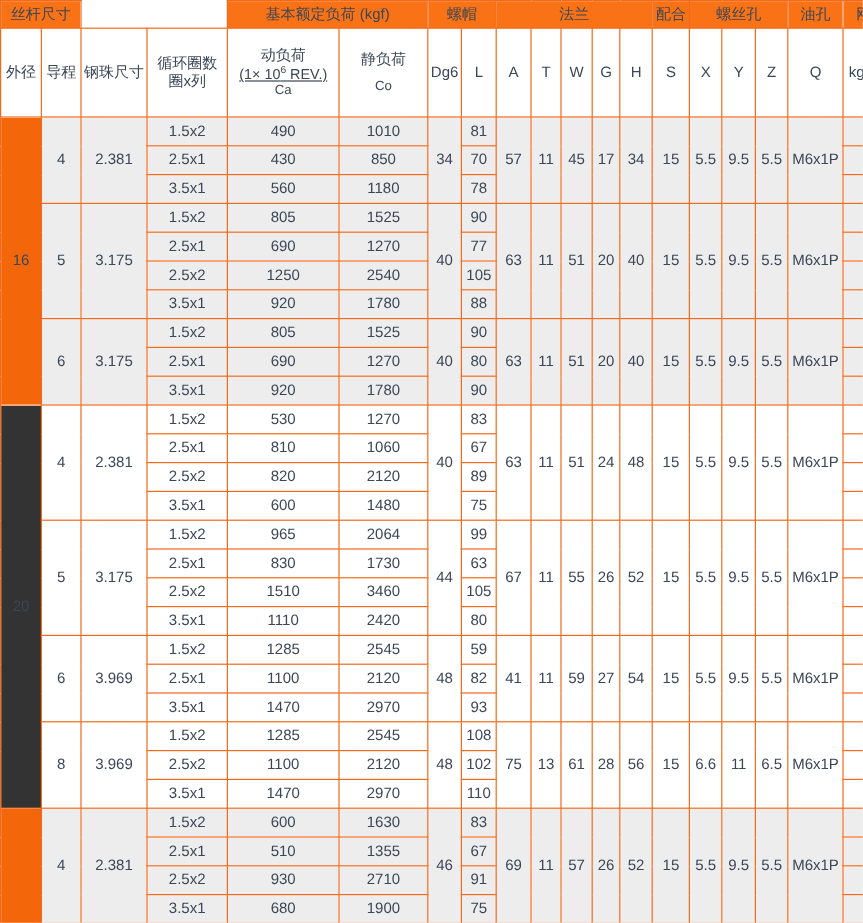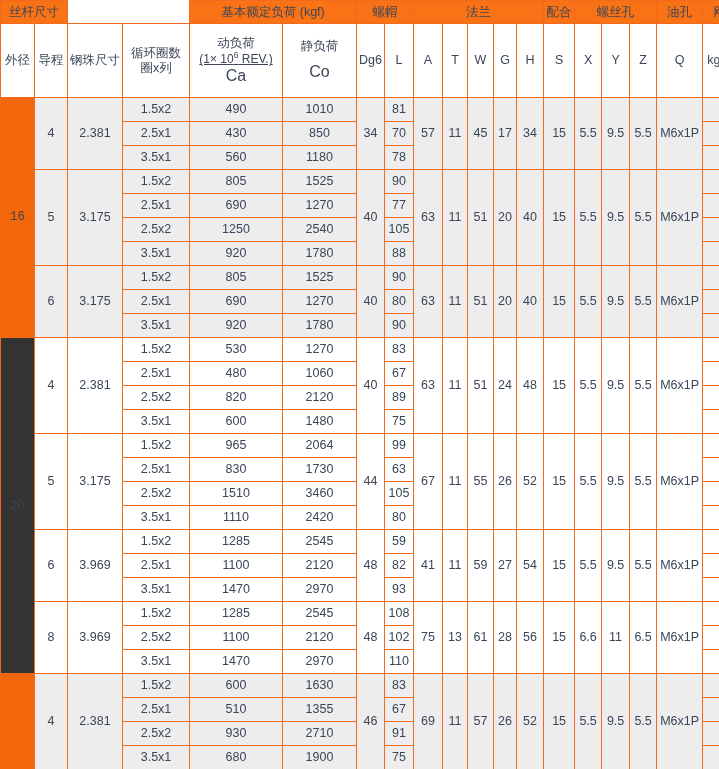--- a/index.html
+++ b/index.html
@@ -50,33 +50,32 @@
     border-left: none !important;
     border-right: none !important;
     border-bottom: none !important;
     background: #ffffff;
   }
   .hdr-tall {
     font-size: 13px;
   }
   .hdr-load .ln1 { display:block; }
   .hdr-load .ln2 { display:block; font-size:12px;text-decoration:underline; }
-  .hdr-load .ln3 { display:block; font-size:16px; }
+  .hdr-load .ln3 { display:block; font-size:11px; }
   sup { font-size: 8.5px; vertical-align: super; }
   .sym { font-size: 13px; }
   .unit-small { font-size: 12px; }
 
   
   td.size-orange {
     background: #F4660A;
     color: #ffffff;
     font-weight: bold;
     font-size: 15px;
     border-color: #F4660A;
-    font-family: Liberation Mono, monospace;
   }
   td.size-dark {
     background: #333333;
     color: #ffffff;
     font-weight: bold;
     font-size: 15px;
     border-color: #333333;
   }
 
   
@@ -289,21 +288,21 @@
         <td class="data-row " rowspan="4">48</td>
         <td class="data-row " rowspan="4">15</td>
         <td class="data-row " rowspan="4">5.5</td>
         <td class="data-row " rowspan="4">9.5</td>
         <td class="data-row " rowspan="4">5.5</td>
         <td class="data-row " rowspan="4">M6x1P</td>
         <td class="data-row ">42</td>
       </tr>
       <tr class="plain">
         <td class="data-row ">2.5x1</td>
-        <td class="data-row ">480</td>
+        <td class="data-row ">810</td>
         <td class="data-row ">1060</td>
         <td class="data-row ">67</td>
         <td class="data-row ">36</td>
       </tr>
       <tr class="plain">
         <td class="data-row ">2.5x2</td>
         <td class="data-row ">820</td>
         <td class="data-row ">2120</td>
         <td class="data-row ">89</td>
         <td class="data-row ">69</td>

